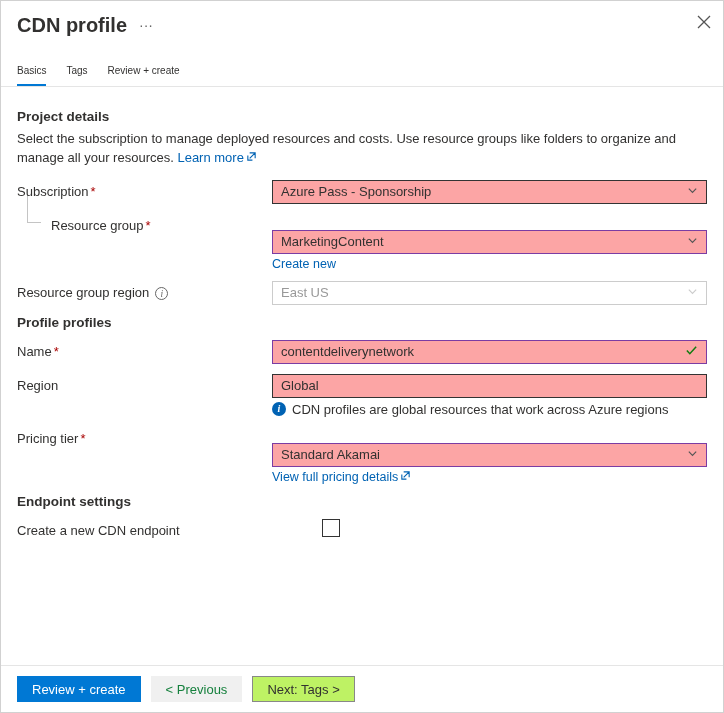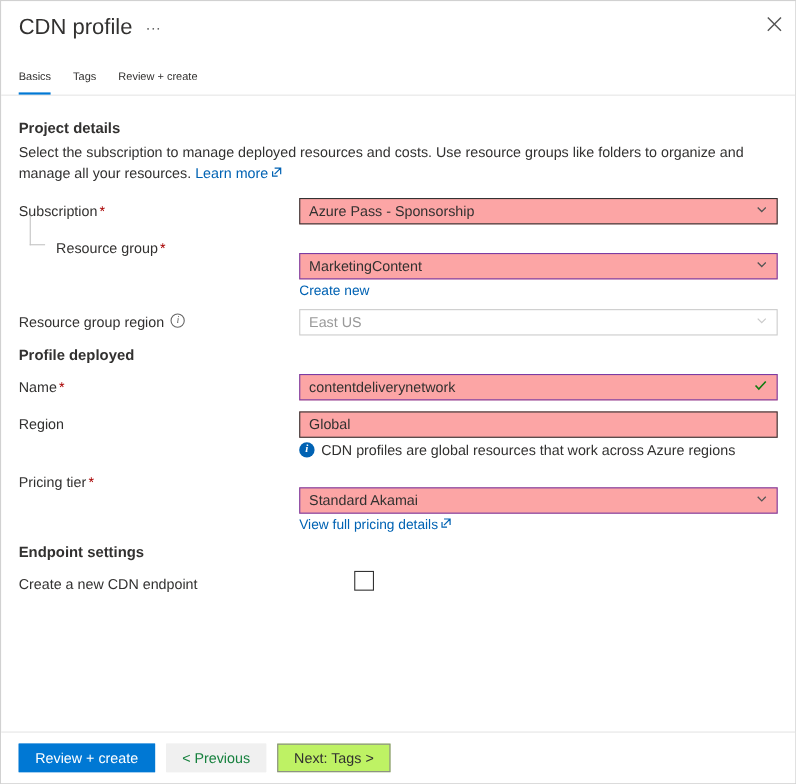--- a/index.html
+++ b/index.html
@@ -1,31 +1,31 @@
 <!DOCTYPE html>
 <html><head>
 <meta charset="utf-8">
 <style>
   * { box-sizing: border-box; }
   html, body { margin:0; padding:0; font-family: "Segoe UI", Arial, sans-serif; color:#323130; }
   body { width:724px; height:713px; border:1px solid #d1d1d1; position:relative; background:#fff; }
   .header { display:flex; align-items:center; padding:12px 16px 4px 16px; }
-  .header h1 { font-size:20px; font-weight:400; margin:0; }
+  .header h1 { font-size:20px; font-weight:700; margin:0; }
   .more { margin-left:8px; color:#666; font-size:14px; padding:4px; cursor:pointer; }
   .close { position:absolute; right:12px; top:12px; font-size:18px; color:#555; cursor:pointer; }
   .tabs { display:flex; gap:20px; padding:24px 16px 0 16px; border-bottom:1px solid #e5e5e5; }
   .tab { font-size:10px; padding-bottom:8px; cursor:pointer; color:#323130; }
   .tab.active { border-bottom:2px solid #0078d4; font-weight:400; color:#323130; }
   .body { padding:12px 16px 80px 16px; font-size:13px; }
   .section-title { font-weight:600; font-size:13.5px; margin:10px 0 6px 0; }
   .desc { font-size:13px; color:#323130; line-height:1.45; margin-bottom:12px; }
   .link { color:#0062b3; text-decoration:none; cursor:pointer; }
   .ext-icon { vertical-align:baseline; margin-left:2px; }
   .row { display:flex; align-items:flex-start; margin:10px 0; }
-  .label-col { width:255px; padding-top:4px; font-size:13px; display:flex; align-items:flex-start; }
+  .label-col { width:255px; padding-top:4px; font-size:13px; display:flex; align-items:flex-end; }
   .indent { padding-left:34px; position:relative; }
   .indent::before { content:""; position:absolute; left:10px; top:-18px; bottom:10px; border-left:1px solid #c4c4c4; width:1px;}
   .indent::after { content:""; position:absolute; left:10px; bottom:10px; width:14px; border-bottom:1px solid #c4c4c4; }
   .req { color:#a80000; margin-left:2px; }
   .info { width:13px; height:13px; border:1px solid #666; border-radius:50%; font-size:9.5px; line-height:12px; text-align:center; color:#666; margin-left:6px; display:inline-block; font-style:italic; font-family:"Times New Roman", serif; cursor:default;}
   .field-col { flex:1; }
   .dropdown, .text-input { width:100%; height:24px; border:1px solid #333; font-size:13px; padding:0 8px; display:flex; align-items:center; justify-content:space-between; background:#fca5a5; }
   .dropdown { cursor:pointer; }
   .dropdown .chev { font-size:12px; color:#555; }
   .dropdown.disabled { border-color:#ccc; color:#999; background:#fff; cursor:default;}
@@ -115,21 +115,21 @@
         <span>East US</span>
         <span class="chev">
           <svg width="11" height="11" viewBox="0 0 12 12">
               <path d="M2 4l4 4 4-4" fill="none" stroke="#ccc" stroke-width="1.3"></path>
             </svg>
         </span>
       </div>
     </div>
   </div>
 
-  <div class="section-title">Profile deployed</div>
+  <div class="section-title">Profile profiles</div>
 
   <div class="row">
     <div class="label-col">
         <span>Name</span>
         <span class="req">*</span>
       </div>
     <div class="field-col">
       <div class="text-input hl">
         <span>contentdeliverynetwork</span>
         <span class="check">

